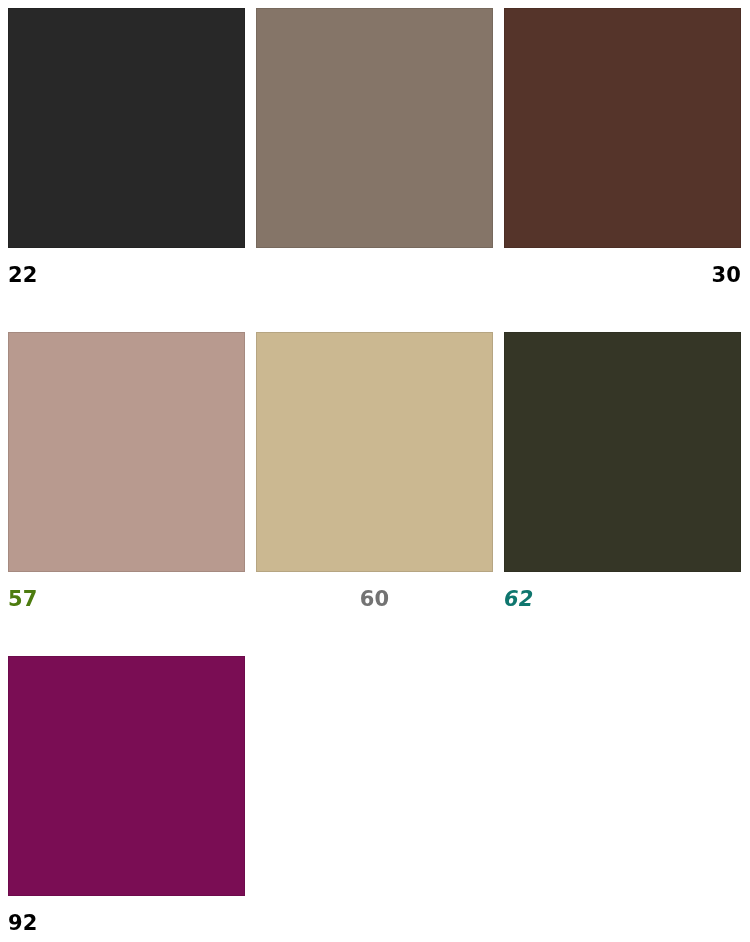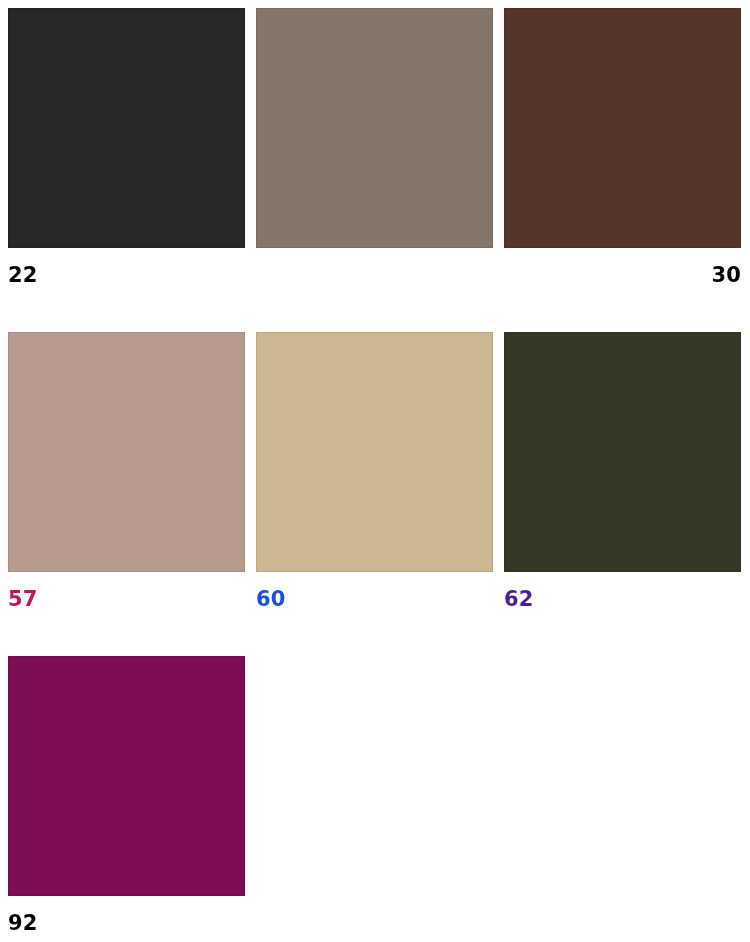--- a/index.html
+++ b/index.html
@@ -61,27 +61,27 @@
     </div>
     <div class="swatch-cell">
       <div class="swatch-chip" style="background-color: rgb(133, 117, 104);"></div>
     </div>
     <div class="swatch-cell">
       <div class="swatch-chip" style="background-color: rgb(85, 52, 42);"></div>
       <div class="swatch-label" style="color: rgb(0, 0, 0); text-align: right;">30</div>
     </div>
     <div class="swatch-cell">
       <div class="swatch-chip" style="background-color: rgb(184, 154, 143);"></div>
-      <div class="swatch-label" style="color: #be185d;">57</div>
+      <div class="swatch-label" style="color: #4d7c0f;">57</div>
     </div>
     <div class="swatch-cell">
       <div class="swatch-chip" style="background-color: rgb(203, 184, 145);"></div>
-      <div class="swatch-label" style="color: #1d4ed8;">60</div>
+      <div class="swatch-label" style="color: #737373; text-align: center;">60</div>
     </div>
     <div class="swatch-cell">
       <div class="swatch-chip" style="background-color: rgb(53, 54, 38);"></div>
-      <div class="swatch-label" style="color: #4c1d95;">62</div>
+      <div class="swatch-label" style="color: #0f766e; font-style: italic;">62</div>
     </div>
     <div class="swatch-cell">
       <div class="swatch-chip" style="background-color: rgb(122, 13, 84);"></div>
       <div class="swatch-label" style="color: rgb(0, 0, 0);">92</div>
     </div>
   </div>
 
 </body></html>

